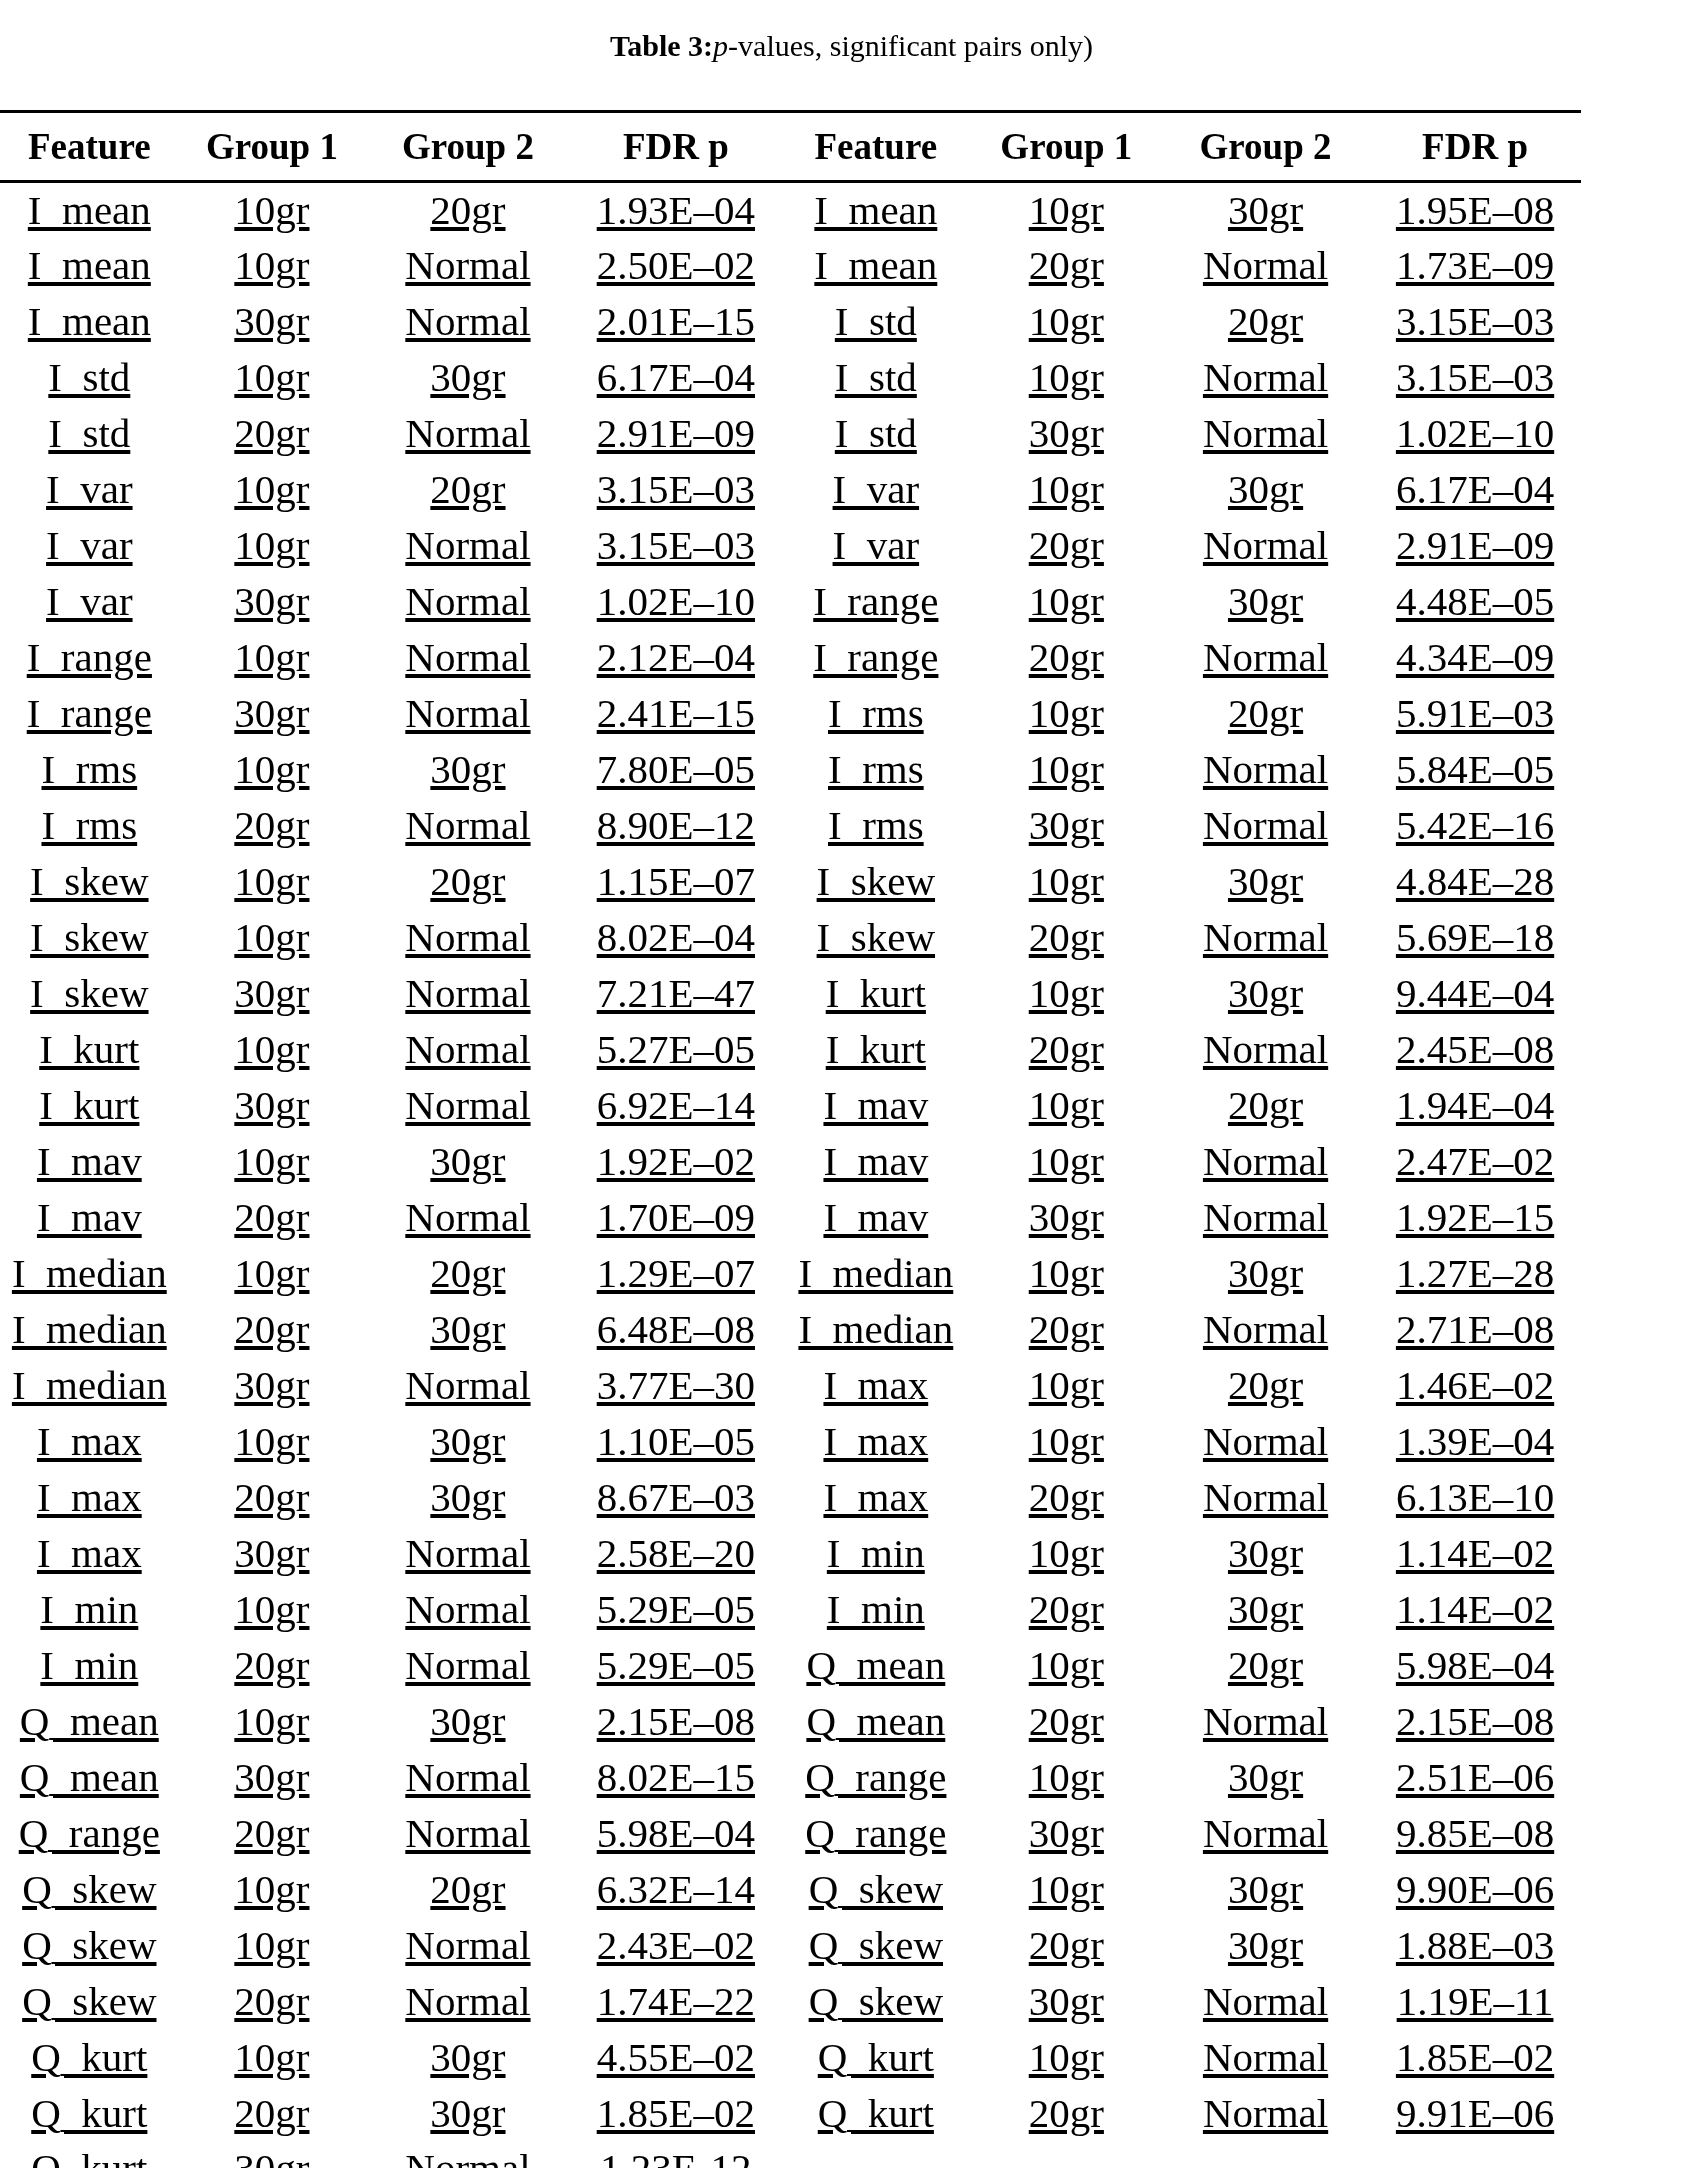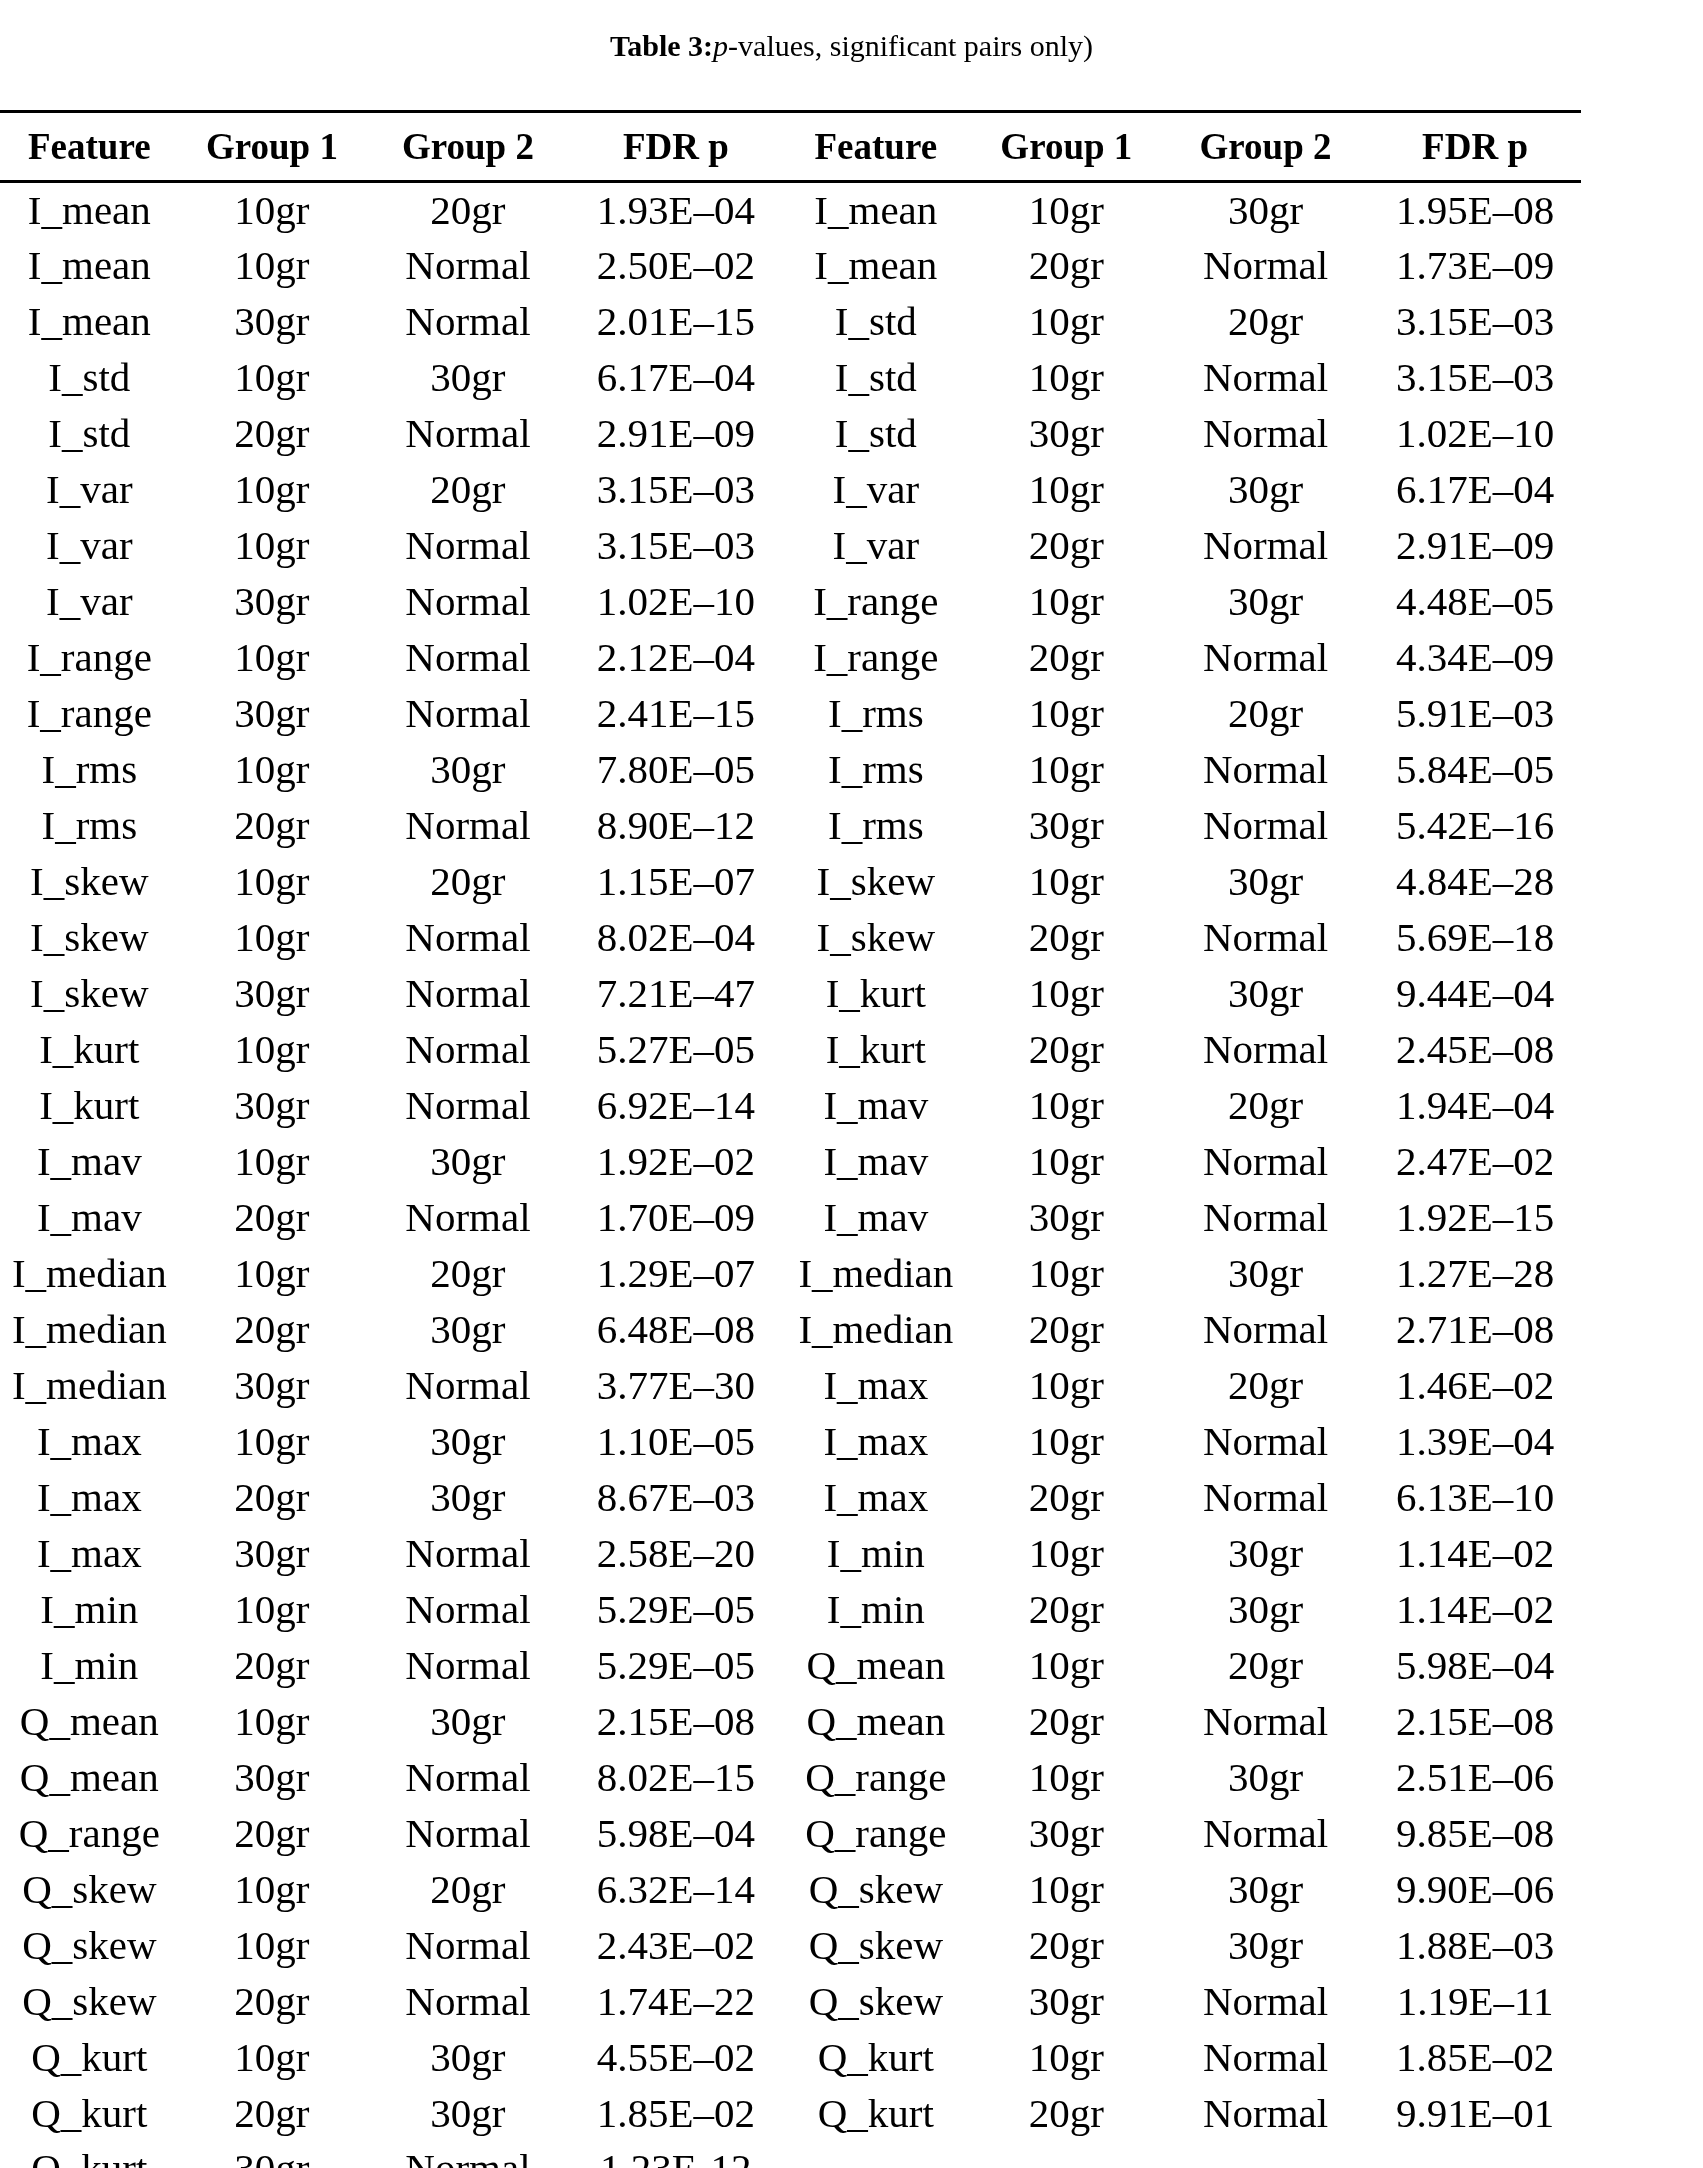--- a/index.html
+++ b/index.html
@@ -38,21 +38,21 @@
     height: 70px;
     border-bottom: 3.8px solid #000;
   }
   table.cmp th {
     font-weight: bold;
     font-size: 37px;
     text-align: center;
     vertical-align: middle;
     padding: 0;
   }
-  table.cmp tbody tr { height: 56px; }
+  table.cmp tbody tr { height: 56px; text-decoration: underline; }
   table.cmp td {
     font-size: 41px;
     text-align: center;
     vertical-align: middle;
     padding: 0;
     line-height: 1;
     white-space: nowrap;
   }
 </style>
 </head>
@@ -429,21 +429,21 @@
           <td>1.85E–02</td>
         </tr>
         <tr>
           <td>Q_kurt</td>
           <td>20gr</td>
           <td>30gr</td>
           <td>1.85E–02</td>
           <td>Q_kurt</td>
           <td>20gr</td>
           <td>Normal</td>
-          <td>9.91E–01</td>
+          <td>9.91E–06</td>
         </tr>
         <tr>
           <td>Q_kurt</td>
           <td>30gr</td>
           <td>Normal</td>
           <td>1.23E-12</td>
           <td>...</td>
           <td>...</td>
           <td>...</td>
           <td>...</td>

